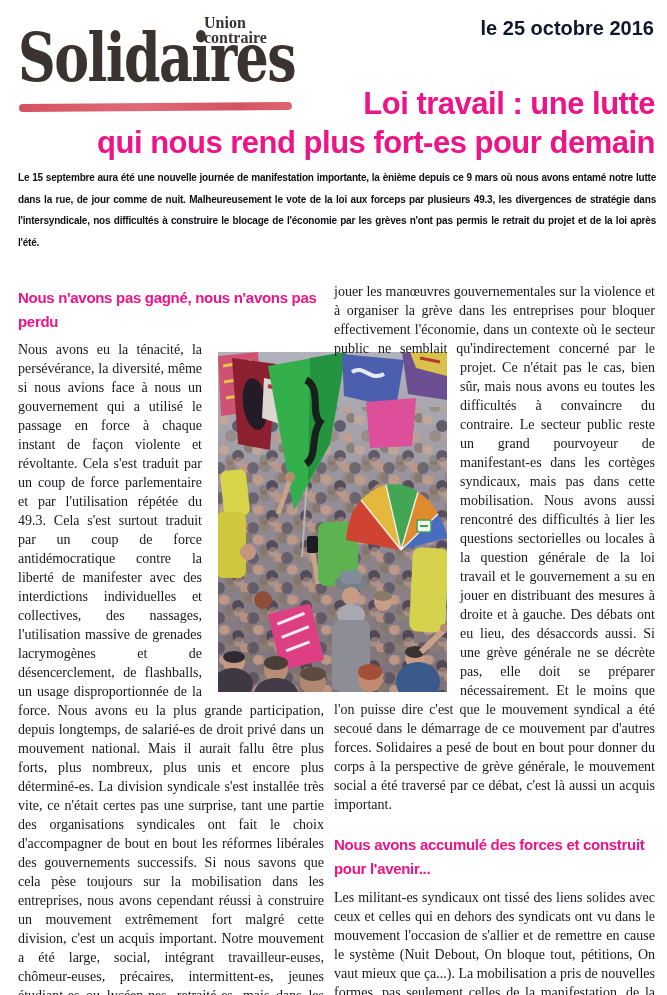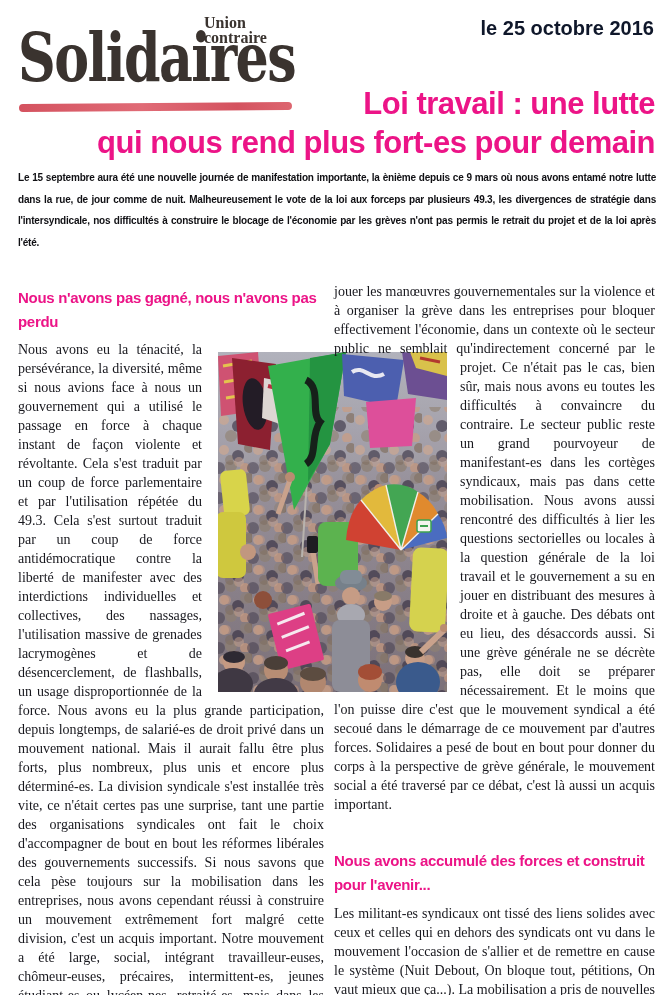--- a/index.html
+++ b/index.html
@@ -50,21 +50,21 @@
   }
   
   .col{position:absolute;}
   .col-left{left:18px;top:286px;width:306px;}
   .col-right{left:334px;top:282px;width:321px;}
   h2{
     margin:0 0 7px 0;
     font-size:15px;line-height:23.5px;letter-spacing:-0.3px;
     font-weight:bold;color:var(--magenta);
   }
-  .col-right h2{margin-top:35px;margin-bottom:8px;}
+  .col-right h2{margin-top:19px;margin-bottom:8px;}
   p.body-text{
     margin:0;
     font-family:"Liberation Serif",serif;
     font-size:14px;line-height:19px;color:var(--ink);
     text-align:justify;
   }
   .gap-r{float:right;width:114px;height:354px;margin-left:8px;}
   .gap-l{float:left;width:119px;height:342px;margin-right:7px;}
   
   .photo{

